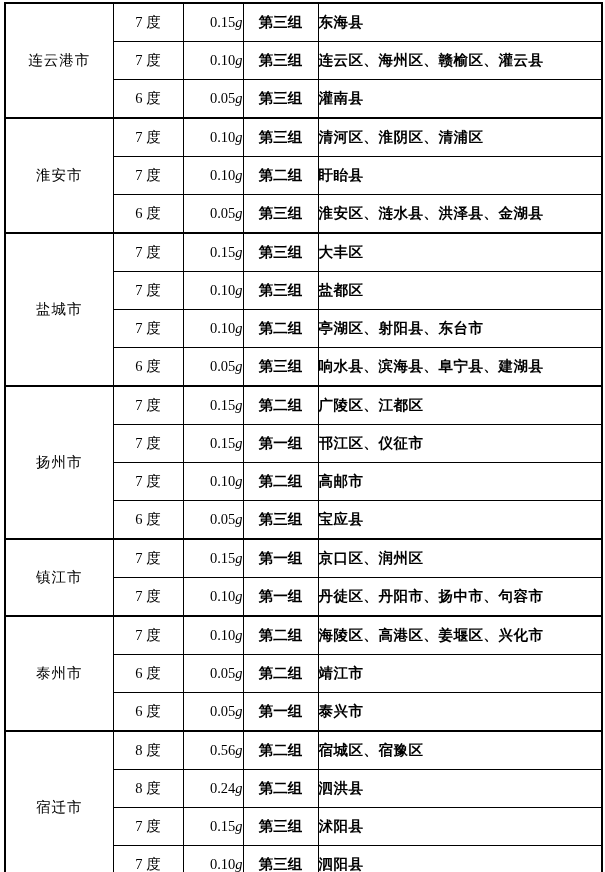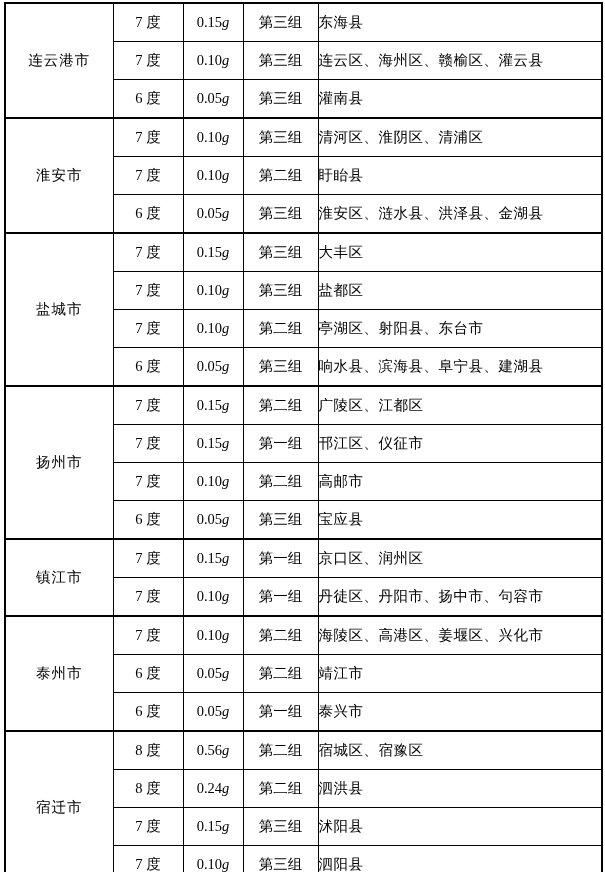--- a/index.html
+++ b/index.html
@@ -47,37 +47,39 @@
     font-size: 15.5px;
     letter-spacing: 1px;
     border-left: 2px solid #000;
     margin-left: 46px;
   }
   td.intensity {
     text-align: center;
     font-size: 14.5px;
   }
   td.accel {
-    text-align: center;
+    text-align: right;
     font-size: 14.5px;
     font-family: "Liberation Serif", "DejaVu Serif", serif;
   }
   td.accel .g {
     font-style: italic;
   }
   td.group {
     text-align: center;
     font-size: 14.5px;
+    font-weight: bold;
   }
   td.areas {
     text-align: left;
     padding-left: 12px;
     font-size: 14.5px;
     border-right: 2px solid #000;
     letter-spacing: 0.5px;
+    font-weight: bold;
   }
   
   tr.block-start td {
     border-top: 2px solid #000;
   }
   tr.first-row td {
     border-top: 2px solid #000;
   }
   tr.last-row td {
     border-bottom: 2px solid #000;

